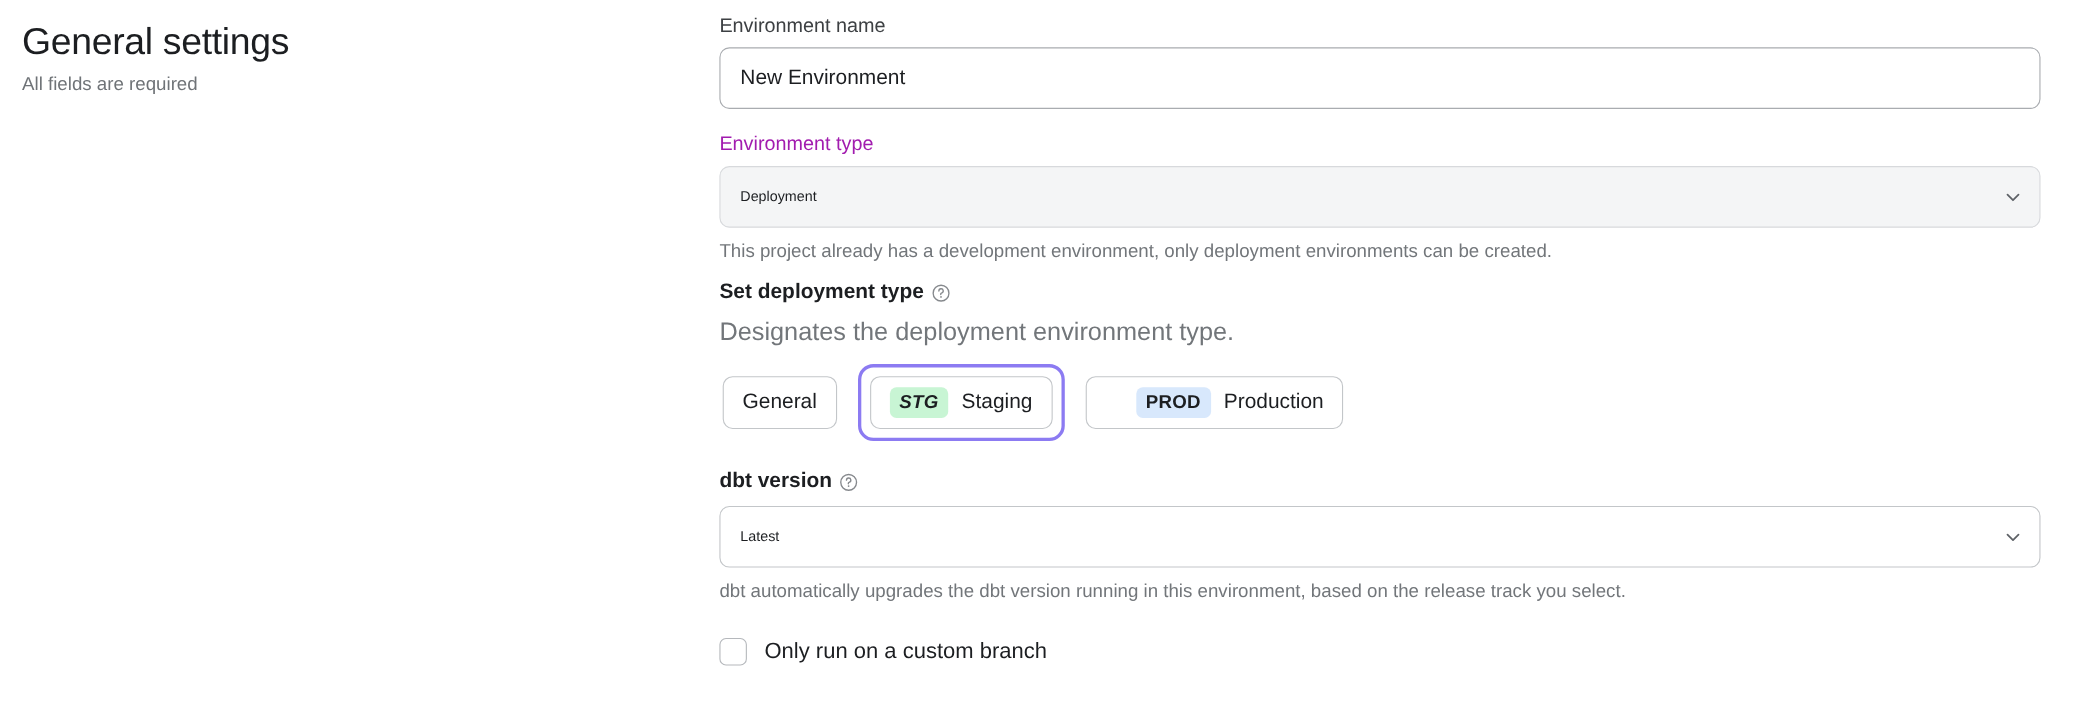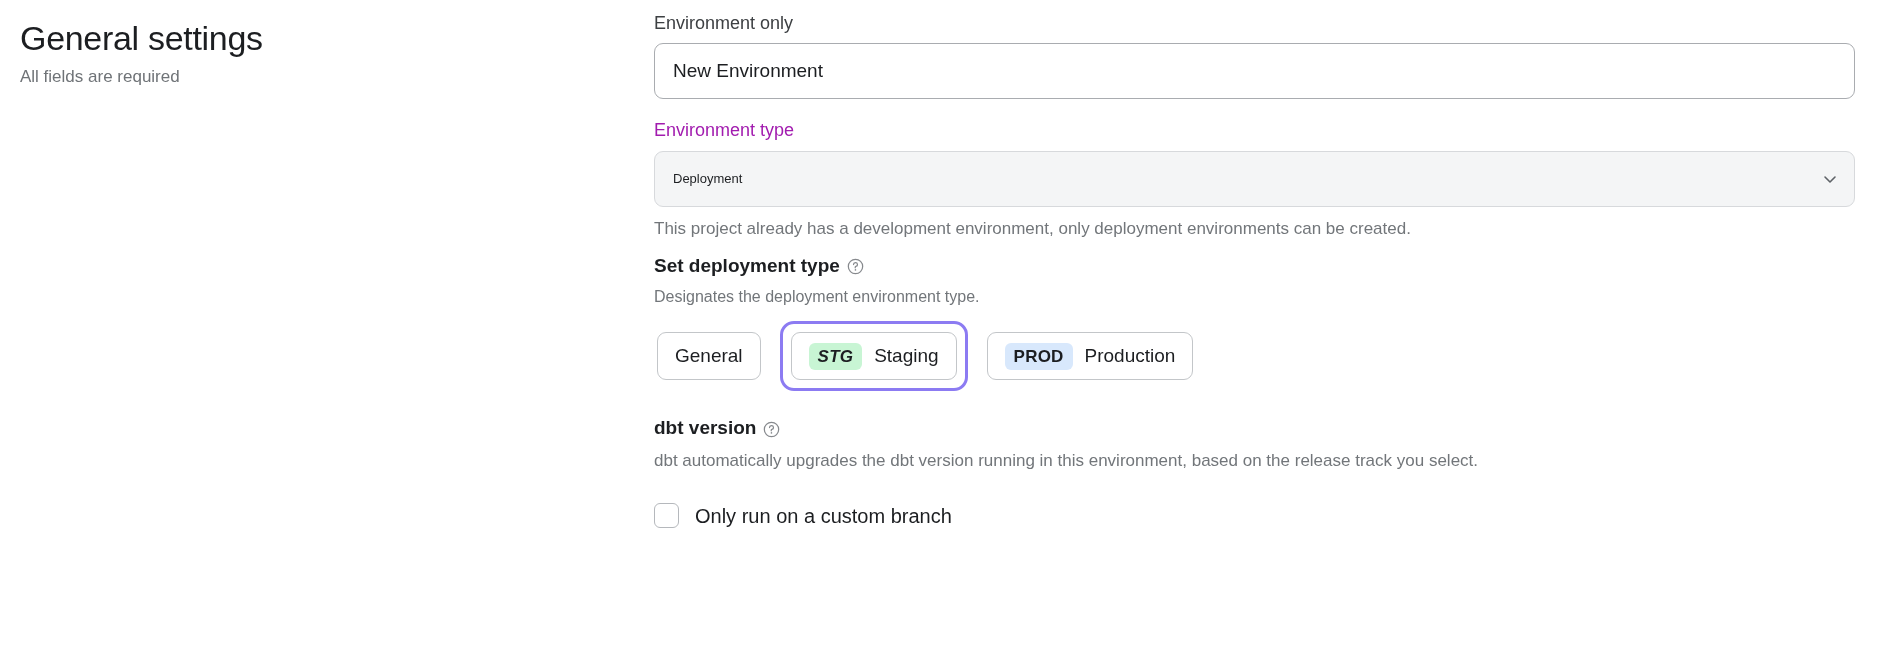--- a/index.html
+++ b/index.html
@@ -133,21 +133,21 @@
     width: 17px;
     height: 17px;
     display: inline-block;
     flex: 0 0 17px;
     position: relative;
     top: 1px;
   }
   .help-icon svg { display: block; }
 
   .section-desc {
-    font-size: 16px;
+    font-size: 23px;
     line-height: 1.35;
     color: #72767a;
     margin-top: 9px;
   }
 
   
   .seg-group {
     display: flex;
     align-items: flex-end;
     gap: 8px;
@@ -181,21 +181,21 @@
   .seg-badge {
     font-size: 17px;
     font-weight: 700;
     letter-spacing: 0.2px;
     border-radius: 6px;
     padding: 4px 9px;
     line-height: 1.15;
     color: #1c1e21;
   }
   .badge-stg { background: #c8f5d4; font-style: italic; }
-  .badge-prod { background: #d8e8fc; }
+  .badge-prod { background: #d8e8fc; margin-left: 28px; }
   .seg-label { font-weight: 400; }
 
   
   .check-row {
     display: flex;
     align-items: center;
     gap: 16px;
     margin-top: 30px;
   }
   .checkbox {
@@ -219,21 +219,21 @@
 <div class="page">
 
   <div class="left-col">
     <div class="page-title">General settings</div>
     <div class="page-subtitle">All fields are required</div>
   </div>
 
   <div class="right-col">
 
     <div>
-      <label class="field-label">Environment only</label>
+      <label class="field-label">Environment name</label>
       <div class="text-input" placeholder="Environment name">New Environment</div>
     </div>
 
     <div style="margin-top:20px;">
       <label class="field-label is-disabled">Environment type</label>
       <div class="select-wrap">
         <div class="select-box is-disabled">Deployment</div>
         <span class="chevron">
           <svg viewBox="0 0 16 16" width="16" height="16" aria-hidden="true">
             <path d="M3 6 L8 11 L13 6" fill="none" stroke="#5e6267" stroke-width="1.6" stroke-linecap="round" stroke-linejoin="round"></path>
@@ -285,20 +285,28 @@
       <div class="section-heading" style="margin-top:26px;">
         <span>dbt version</span>
         <span class="help-icon">
           <svg viewBox="0 0 18 18" width="17" height="17" aria-hidden="true">
             <circle cx="9" cy="9" r="7.6" fill="none" stroke="#86898d" stroke-width="1.3"></circle>
             <path d="M6.9 6.9a2.1 2.1 0 1 1 2.5 2.05c-0.5 0.12-0.7 0.45-0.7 0.95v0.5" fill="none" stroke="#86898d" stroke-width="1.3" stroke-linecap="round"></path>
             <circle cx="8.95" cy="12.6" r="0.85" fill="#86898d"></circle>
           </svg>
         </span>
       </div>
+      <div class="select-wrap" style="margin-top:11px;">
+        <div class="select-box">Latest</div>
+        <span class="chevron">
+          <svg viewBox="0 0 16 16" width="16" height="16" aria-hidden="true">
+            <path d="M3 6 L8 11 L13 6" fill="none" stroke="#5e6267" stroke-width="1.6" stroke-linecap="round" stroke-linejoin="round"></path>
+          </svg>
+        </span>
+      </div>
       <div class="helper-text">dbt automatically upgrades the dbt version running in this environment, based on the release track you select.</div>
     </div>
 
     <div class="check-row">
       <div class="checkbox"></div>
       <div class="check-label">Only run on a custom branch</div>
     </div>
 
   </div>
 </div>

